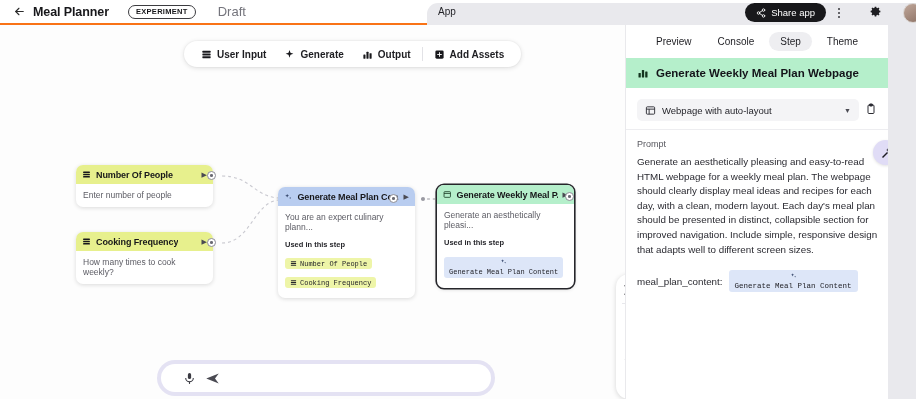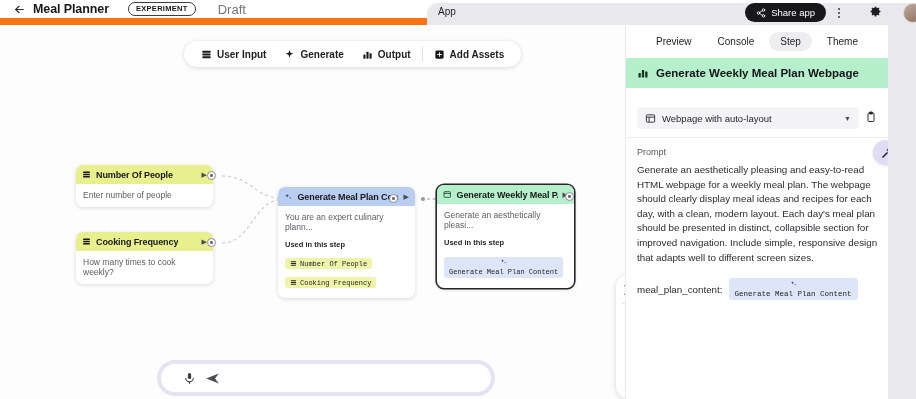--- a/index.html
+++ b/index.html
@@ -7,21 +7,21 @@
     width: 916px; height: 399px;
     font-family: "Liberation Sans", sans-serif;
     background: #ffffff; overflow: hidden;
   }
   .app { position: relative; width: 916px; height: 399px; background:#fff; }
 
   
   .topbar {
     position:absolute; left:0; top:0; width:916px; height:25px;
     display:flex; align-items:center; background:#fff;
-    border-bottom:7px solid #f97316;
+    border-bottom:2px solid #f97316;
   }
   .back-btn{ width:26px; margin-left:6px; display:flex; align-items:center; justify-content:center;
     color:#2b2b2b; font-size:13px; cursor:pointer;}
   .app-title{ font-size:12.5px; font-weight:700; color:#17171a; letter-spacing:-.1px; margin-left:1px;}
   .pill-exp{
     margin-left:19px; border:1px solid #3c3c40; border-radius:9px;
     padding:1px 7px 2px; font-size:7.5px; font-weight:700; color:#17171a; letter-spacing:.3px;
   }
   .draft{ margin-left:22px; font-size:13px; color:#74747c; }
   .seg{
@@ -120,21 +120,21 @@
     position:absolute; left:625px; top:25px; width:263px; height:374px;
     background:#fff; border-left:1px solid #e9e9ec; overflow:hidden;
   }
   .ptabs{ display:flex; align-items:center; justify-content:center; gap:4px; height:33px; }
   .ptab{ font-size:10px; color:#1e1e23; padding:4px 11px; border-radius:11px; cursor:pointer; white-space:nowrap;}
   .ptab.active{ background:#eeeef1; }
   .p-title{
     background:#b5efcb; height:30px; display:flex; align-items:center; gap:7px; padding:0 11px;
     font-size:11.5px; font-weight:700; color:#14141a; white-space:nowrap;
   }
-  .p-select-row{ display:flex; align-items:center; padding:19px 11px 8px; gap:6px; border-bottom:1px solid #ededf0;}
+  .p-select-row{ display:flex; align-items:center; padding:11px 11px 8px; gap:6px; border-bottom:1px solid #ededf0;}
   .p-select{
     flex:1; height:22px; background:#f4f4f6; border-radius:5px; display:flex; align-items:center;
     gap:6px; padding:0 8px; font-size:9.5px; color:#26262c; cursor:pointer;
   }
   .p-select .cv{ margin-left:auto; font-size:7px; color:#4b4b53; }
   .copy-ic{ cursor:pointer; flex:0 0 auto; }
   .p-prompt-lbl{ font-size:9px; color:#58585f; padding:9px 11px 6px; }
   .p-text{
     font-size:9.8px; line-height:14.6px; color:#2a2a31; padding:0 11px;
     width:277px; white-space:pre-wrap;

